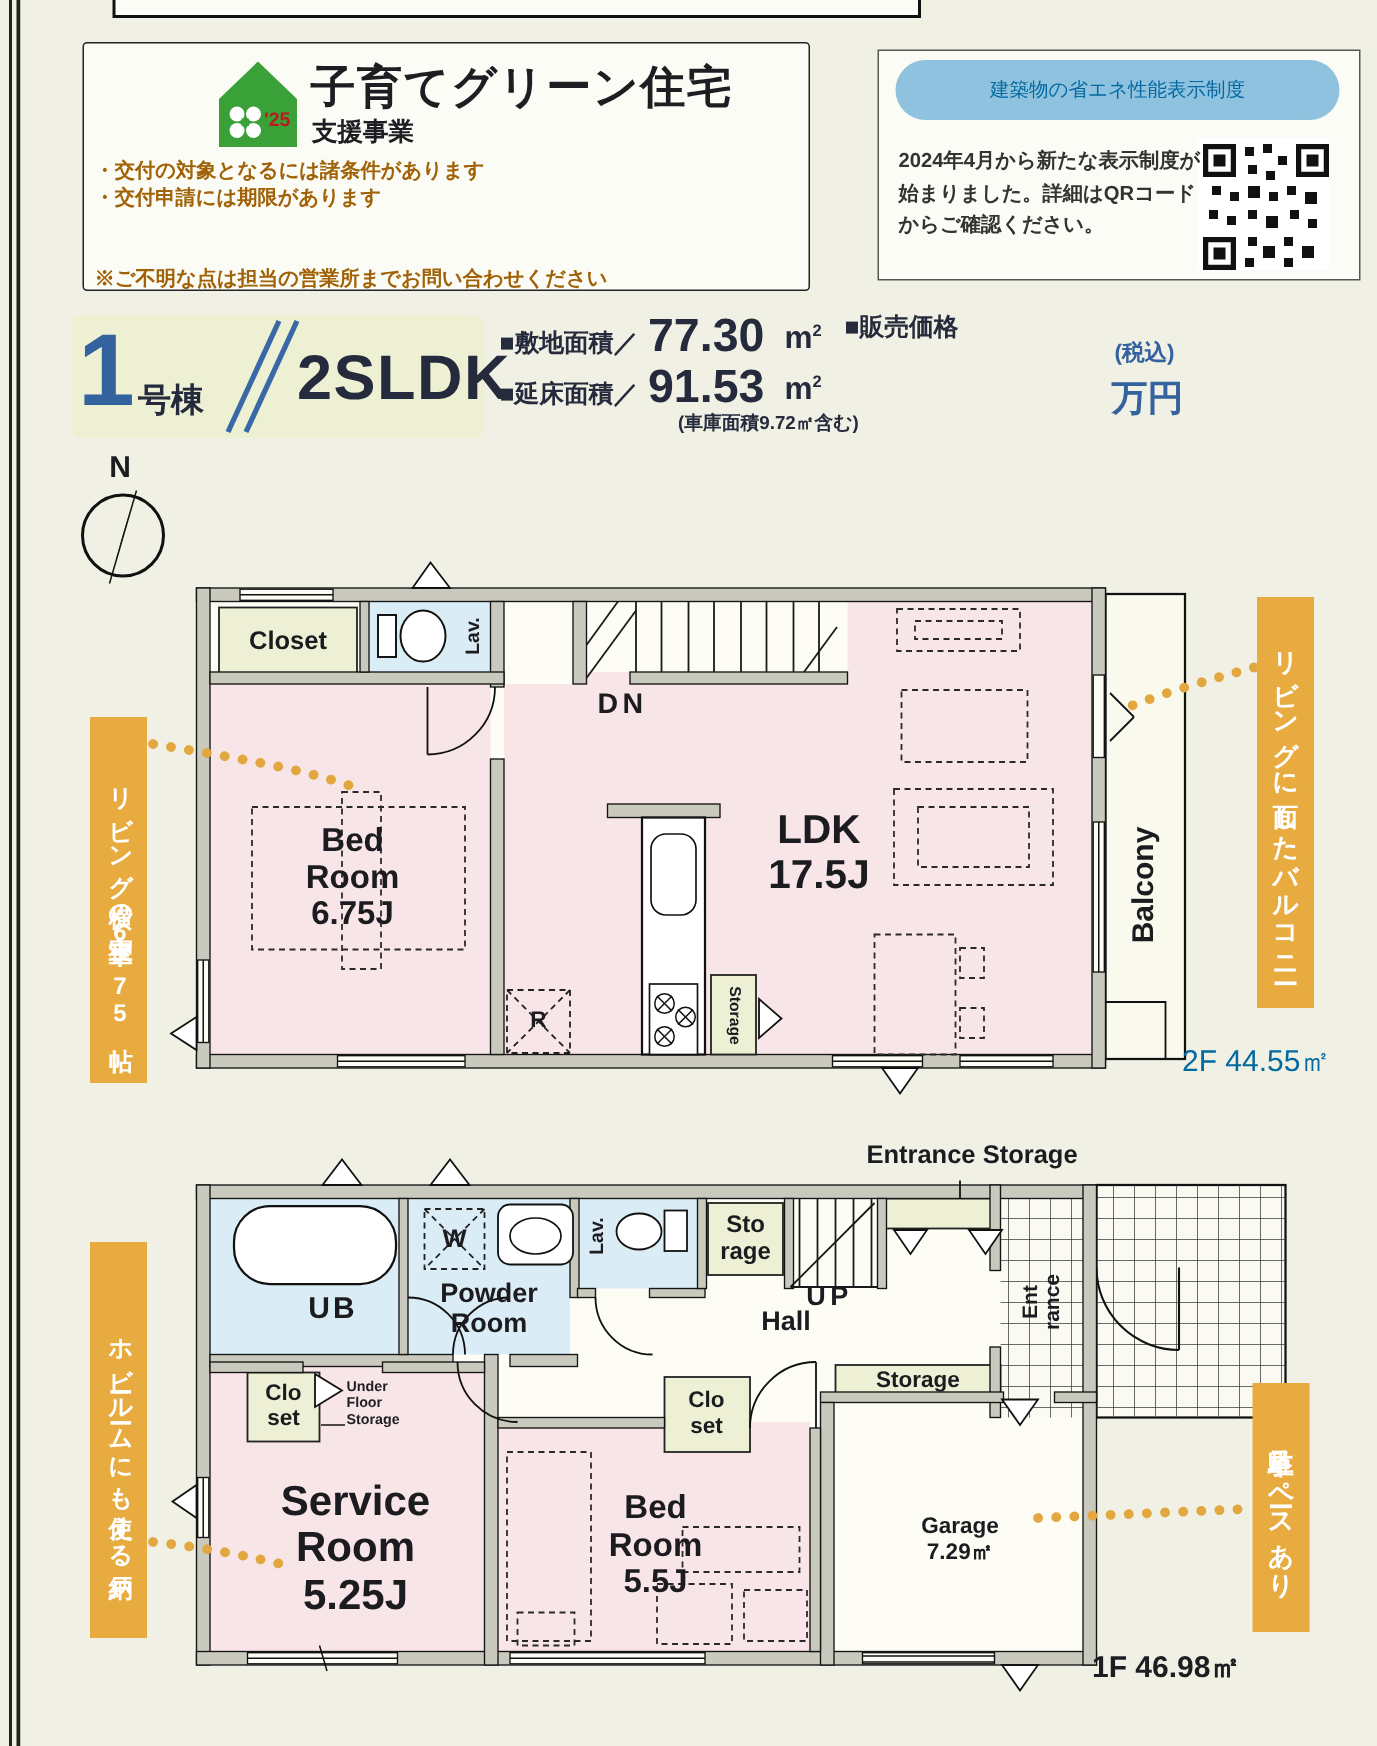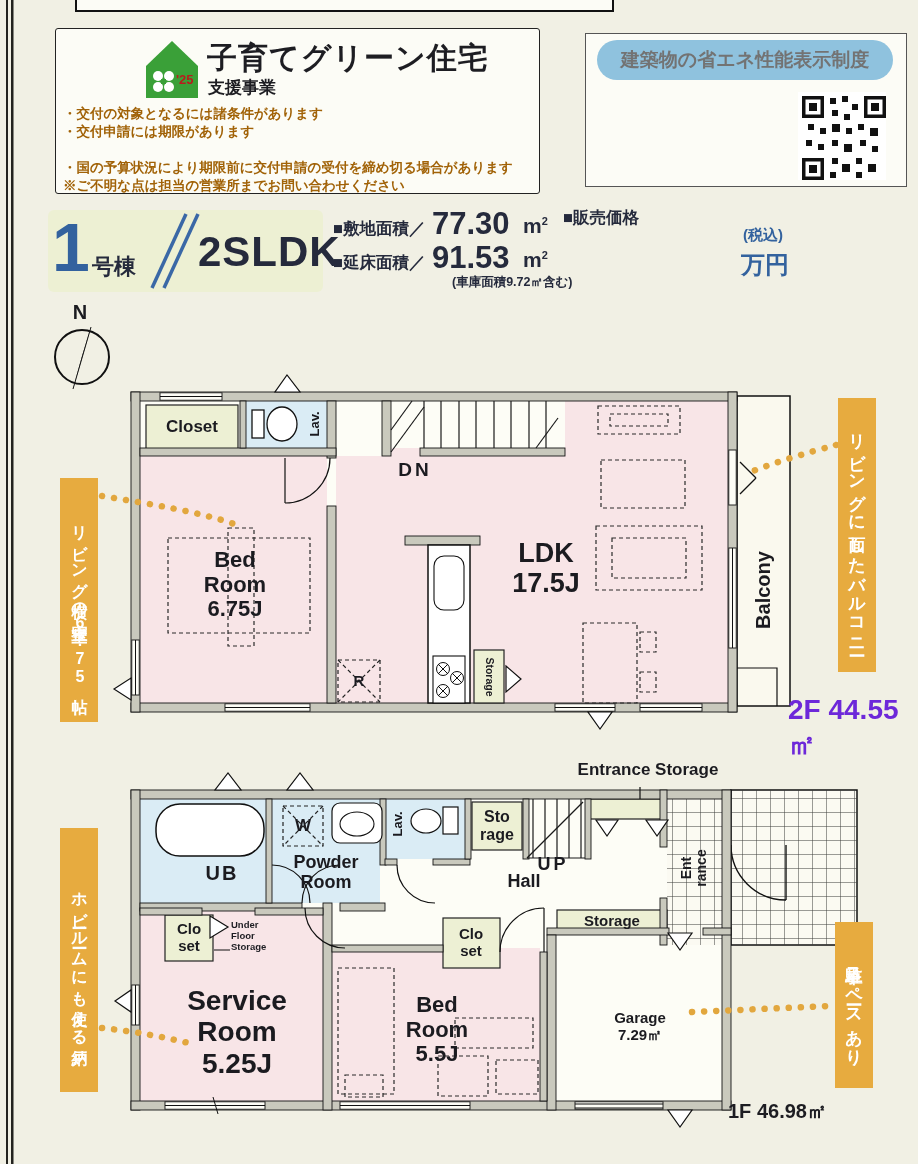--- a/index.html
+++ b/index.html
@@ -342,24 +342,26 @@
       <path d="M102 1028 C140 1032 168 1038 197 1045"></path>
       <path d="M692 1012 L830 1006"></path>
     </g>
   </svg>
 
   <div class="abs" style="left:176px;top:72px;font-size:13px;font-weight:700;color:#b91c1c;">'25</div>
   <div class="abs" style="left:207px;top:38px;font-size:30px;font-weight:700;color:#1d1d22;letter-spacing:1px;">子育てグリーン住宅</div>
   <div class="abs" style="left:208px;top:76px;font-size:17px;font-weight:700;color:#1d1d22;">支援事業</div>
   <div class="note" style="left:63px;top:105px;">・交付の対象となるには諸条件があります</div>
   <div class="note" style="left:63px;top:123px;">・交付申請には期限があります</div>
-  <div class="note" style="left:63px;top:159px;">・国の予算状況により期限前に交付申請の受付を締め切る場合があります</div>
   <div class="note" style="left:63px;top:177px;">※ご不明な点は担当の営業所までお問い合わせください</div>
 
-  <div class="abs" style="left:597px;top:40px;width:296px;height:40px;line-height:40px;text-align:center;color:#737373;font-weight:700;font-size:19px;">建築物の省エネ性能表示制度</div>
+  <div class="abs" style="left:597px;top:40px;width:296px;height:40px;line-height:40px;text-align:center;color:#0369a1;font-weight:400;font-size:13px;">建築物の省エネ性能表示制度</div>
+  <div class="abs prelines" style="left:599px;top:96px;width:205px;font-size:13.5px;font-weight:700;color:#333;line-height:1.6;">2024年4月から新たな表示制度が
+始まりました。詳細はQRコード
+からご確認ください。</div>
 
   <div class="abs blue" style="left:52px;top:208px;font-size:68px;font-weight:700;">1</div>
   <div class="abs navy" style="left:92px;top:252px;font-size:22px;font-weight:700;">号棟</div>
   <div class="abs navy" style="left:198px;top:228px;font-size:42px;font-weight:700;letter-spacing:1px;">2SLDK</div>
 
   <div class="abs navy" style="left:333px;top:218px;font-size:16.5px;font-weight:700;">■敷地面積／</div>
   <div class="abs navy" style="left:432px;top:206px;font-size:31px;font-weight:700;">77.30</div>
   <div class="abs navy" style="left:523px;top:214px;font-size:21px;font-weight:700;">
     <span>m</span><sup style="font-size:11px;">2</sup>
   </div>
@@ -380,21 +382,21 @@
   <div class="rlbl" style="left:315px;top:424px;font-size:13px;">Lav.</div>
   <div class="lbl" style="left:235px;top:585px;font-size:22px;">Bed
 Room
 6.75J</div>
   <div class="lbl" style="left:415px;top:470px;font-size:19px;letter-spacing:3px;">DN</div>
   <div class="lbl" style="left:546px;top:568px;font-size:27px;">LDK
 17.5J</div>
   <div class="lbl" style="left:359px;top:681px;font-size:15px;">R</div>
   <div class="rlbl90" style="left:489px;top:677px;font-size:10.5px;">Storage</div>
   <div class="rlbl" style="left:763px;top:590px;font-size:20px;">Balcony</div>
-  <div class="abs navy" style="left:788px;top:694px;font-size:28px;font-weight:700;color:#6d28d9;">2F 44.55㎡</div>
+  <div class="abs navy" style="left:788px;top:694px;font-size:20px;font-weight:400;color:#0369a1;">2F 44.55㎡</div>
 
   <div class="lbl" style="left:222px;top:873px;font-size:20px;letter-spacing:2px;">UB</div>
   <div class="lbl" style="left:303px;top:826px;font-size:17px;">W</div>
   <div class="lbl" style="left:326px;top:872px;font-size:18px;">Powder
 Room</div>
   <div class="rlbl" style="left:398px;top:824px;font-size:13px;">Lav.</div>
   <div class="lbl" style="left:497px;top:826px;font-size:16px;">Sto
 rage</div>
   <div class="lbl" style="left:553px;top:864px;font-size:18px;letter-spacing:3px;">UP</div>
   <div class="lbl" style="left:524px;top:881px;font-size:18px;">Hall</div>

